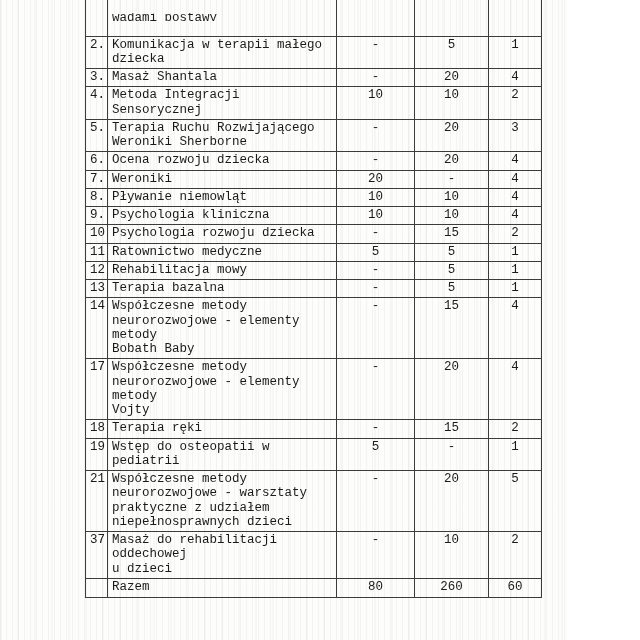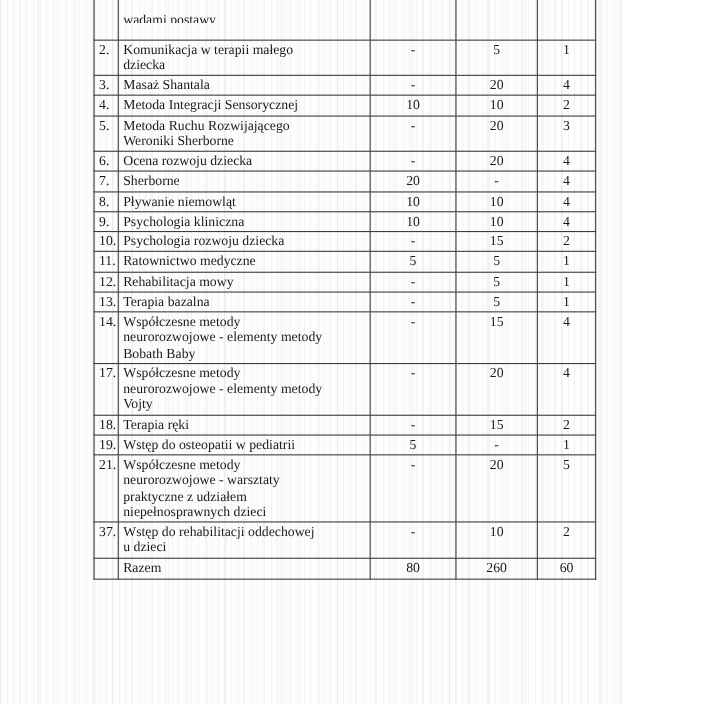--- a/index.html
+++ b/index.html
@@ -10,21 +10,21 @@
   .page {
     position: relative;
     width: 567px;
     height: 640px;
     overflow: hidden;
     background-color: #fdfdfb;
     
     background-image:
       repeating-linear-gradient(90deg, rgba(110,110,110,0.07) 0px, rgba(110,110,110,0.07) 1px, transparent 1px, transparent 6px),
       repeating-linear-gradient(90deg, rgba(90,90,90,0.04) 0px, rgba(90,90,90,0.04) 2px, transparent 2px, transparent 17px);
-    font-family: Liberation Serif, serif;
+    font-family: Liberation Mono, monospace;
     color: #1a1a1a;
   }
   table.doc-table {
     position: absolute;
     left: 85px;
     top: -1px;
     width: 456px;
     border-collapse: collapse;
     table-layout: fixed;
     font-size: 12.5px;
@@ -88,36 +88,36 @@
         </tr>
         <tr>
           <td class="no">4.</td>
           <td class="name">Metoda Integracji Sensorycznej</td>
           <td class="num">10</td>
           <td class="num">10</td>
           <td class="num">2</td>
         </tr>
         <tr>
           <td class="no">5.</td>
-          <td class="name">Metoda Ruchu Rozwijającego
+          <td class="name">Terapia Ruchu Rozwijającego
 Weroniki Sherborne</td>
           <td class="num">-</td>
           <td class="num">20</td>
           <td class="num">3</td>
         </tr>
         <tr>
           <td class="no">6.</td>
           <td class="name">Ocena rozwoju dziecka</td>
           <td class="num">-</td>
           <td class="num">20</td>
           <td class="num">4</td>
         </tr>
         <tr>
           <td class="no">7.</td>
-          <td class="name">Sherborne</td>
+          <td class="name">Weroniki</td>
           <td class="num">20</td>
           <td class="num">-</td>
           <td class="num">4</td>
         </tr>
         <tr>
           <td class="no">8.</td>
           <td class="name">Pływanie niemowląt</td>
           <td class="num">10</td>
           <td class="num">10</td>
           <td class="num">4</td>
@@ -194,21 +194,21 @@
           <td class="name">Współczesne metody
 neurorozwojowe - warsztaty
 praktyczne z udziałem
 niepełnosprawnych dzieci</td>
           <td class="num">-</td>
           <td class="num">20</td>
           <td class="num">5</td>
         </tr>
         <tr>
           <td class="no">37.</td>
-          <td class="name">Wstęp do rehabilitacji oddechowej
+          <td class="name">Masaż do rehabilitacji oddechowej
 u dzieci</td>
           <td class="num">-</td>
           <td class="num">10</td>
           <td class="num">2</td>
         </tr>
         <tr class="total-row">
         <td class="no"></td>
         <td class="name">Razem</td>
         <td class="num">80</td>
         <td class="num">260</td>

